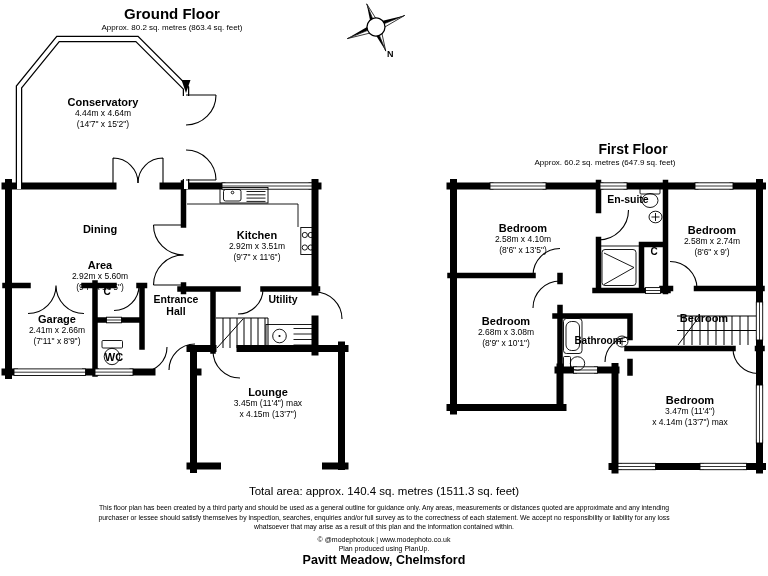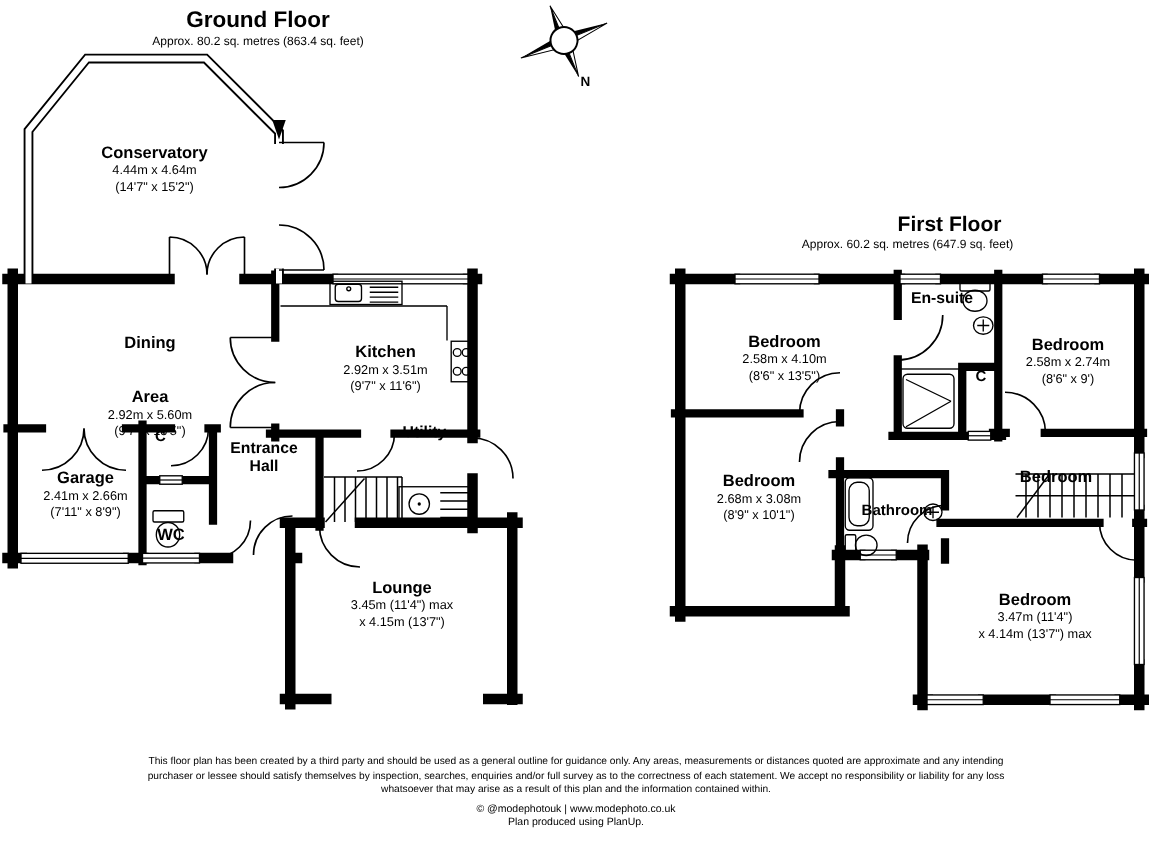--- a/index.html
+++ b/index.html
@@ -242,21 +242,21 @@
 </div>
 
 <div class="lbl rname-xs" style="left:107px;top:287px">C</div>
 <div class="lbl rname" style="left:114px;top:327px">WC</div>
 
 <div class="lbl" style="left:176px;top:294px">
   <div class="rname-sm">Entrance</div>
   <div class="rname-sm">Hall</div>
 </div>
 
-<div class="lbl rname-sm" style="left:283px;top:283px">Utility</div>
+<div class="lbl rname-sm" style="left:283px;top:294px">Utility</div>
 
 <div class="lbl" style="left:268px;top:362px">
   <div class="rname">Lounge</div>
   <div class="rdims">3.45m (11'4") max</div>
   <div class="rdims">x 4.15m (13'7")</div>
 </div>
 
 <div class="lbl t-main2" style="left:605px;top:141px">First Floor</div>
 <div class="lbl t-sub" style="left:605px;top:158px">Approx. 60.2 sq. metres (647.9 sq. feet)</div>
 
@@ -283,17 +283,19 @@
 <div class="lbl rname-xs" style="left:654px;top:247px">C</div>
 <div class="lbl rname" style="left:704px;top:288px">Bedroom</div>
 <div class="lbl rname-xs" style="left:598px;top:336px">Bathroom</div>
 
 <div class="lbl" style="left:690px;top:370px">
   <div class="rname">Bedroom</div>
   <div class="rdims">3.47m (11'4")</div>
   <div class="rdims">x 4.14m (13'7") max</div>
 </div>
 
+<div class="lbl total" style="left:384px;top:485px">Total area: approx. 140.4 sq. metres (1511.3 sq. feet)</div>
 <div class="lbl disc" style="left:384px;top:503px">This floor plan has been created by a third party and should be used as a general outline for guidance only. Any areas, measurements or distances quoted are approximate and any intending purchaser or lessee should satisfy themselves by inspection, searches, enquiries and/or full survey as to the correctness of each statement. We accept no responsibility or liability for any loss whatsoever that may arise as a result of this plan and the information contained within.</div>
 <div class="lbl tiny" style="left:384px;top:535px">© @modephotouk | www.modephoto.co.uk</div>
 <div class="lbl tiny" style="left:384px;top:544px">Plan produced using PlanUp.</div>
+<div class="lbl addr" style="left:384px;top:553px">Pavitt Meadow, Chelmsford</div>
 
 </div>
 
 </body></html>

